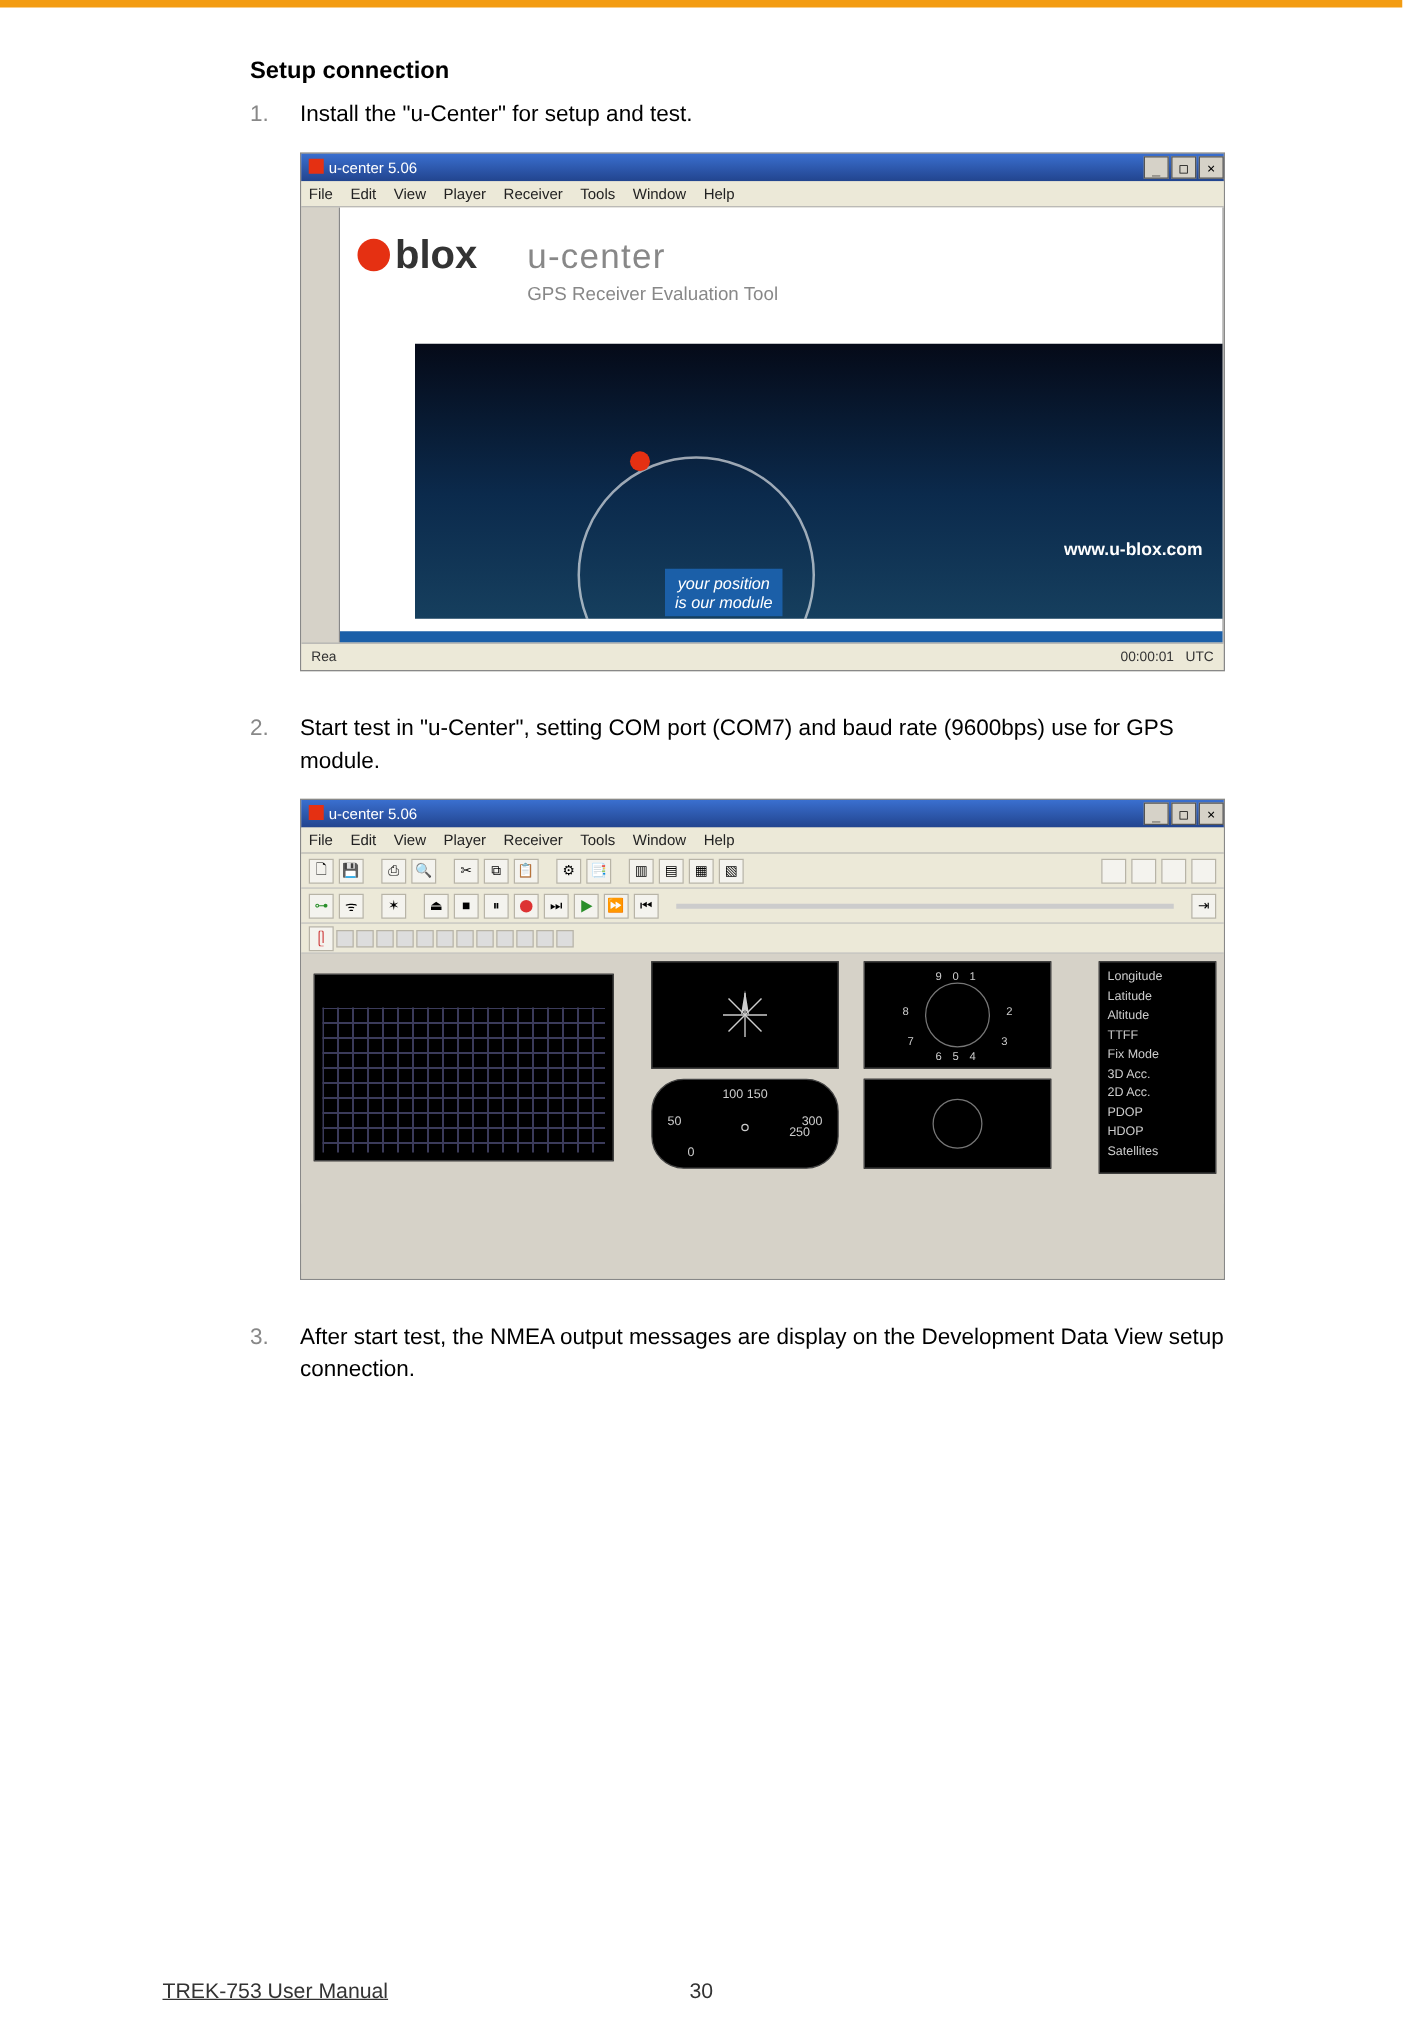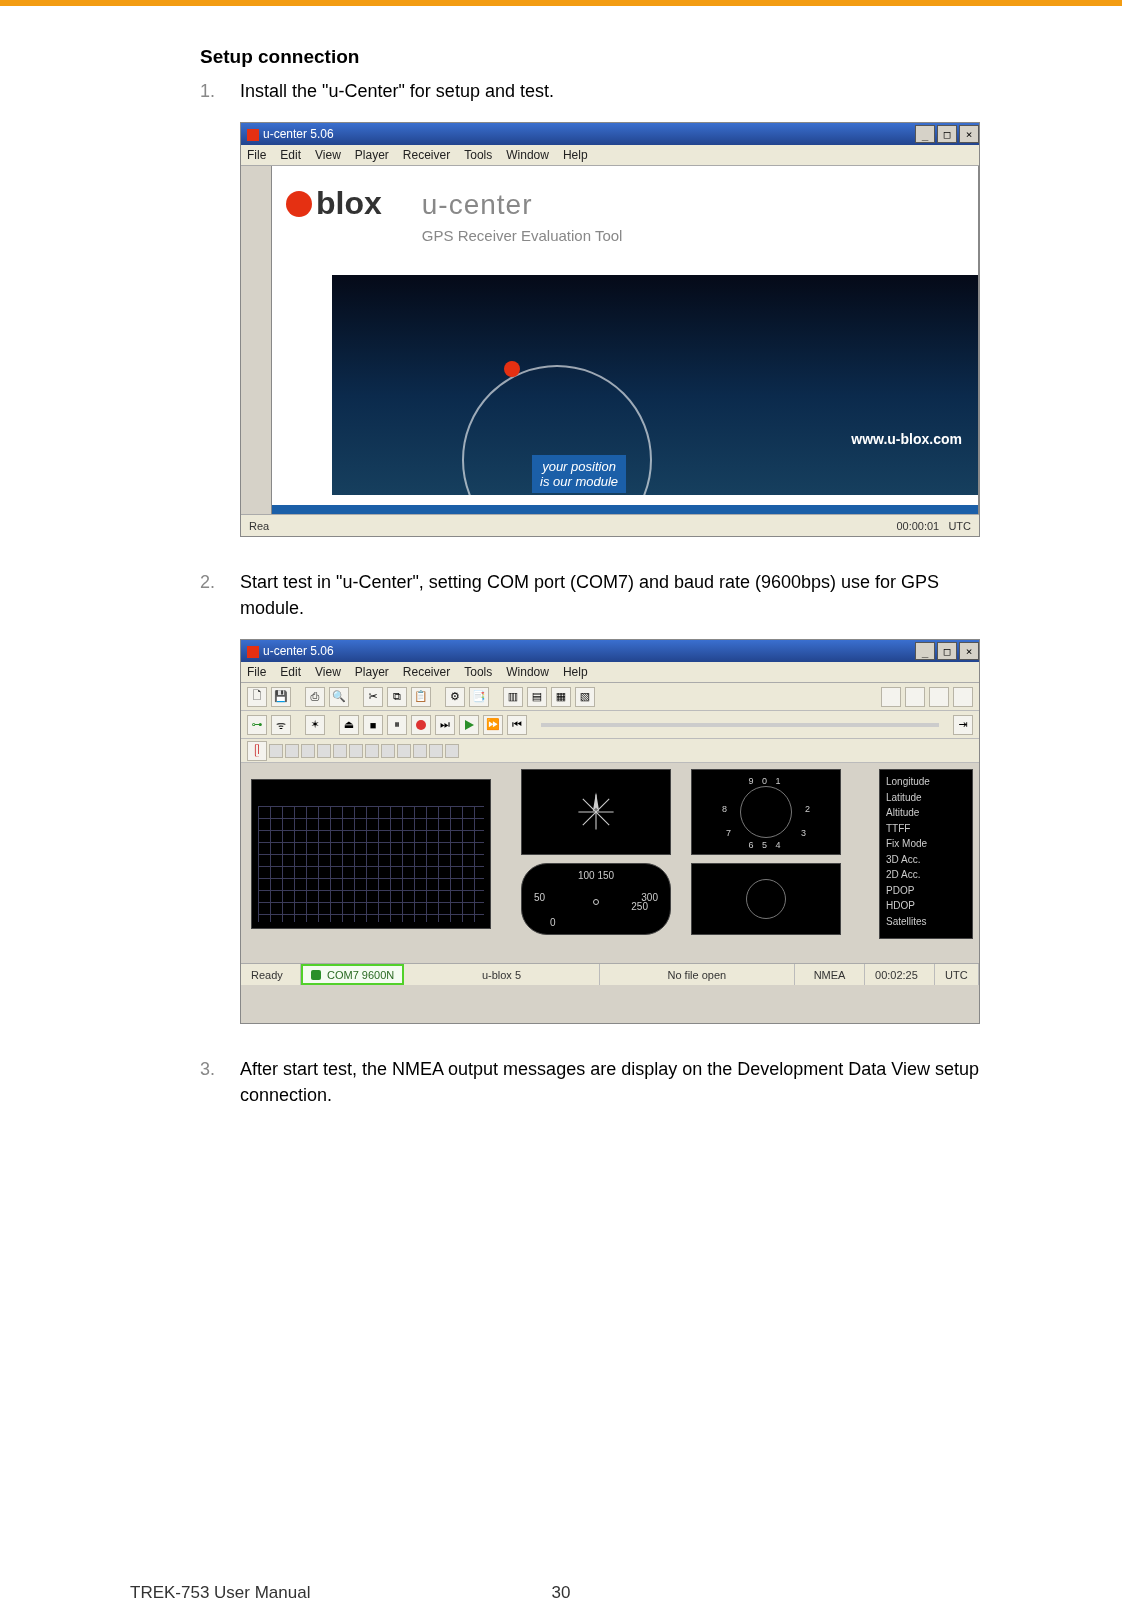--- a/index.html
+++ b/index.html
@@ -49,21 +49,21 @@
   .win-titlebar {
     height: 22px;
     background: linear-gradient(#3a6fcf, #22448e);
     color: #fff;
     display: flex;
     align-items: center;
     font-size: 12px;
     padding-left: 6px;
     justify-content: space-between;
   }
-  .win-titlebar .t-left { display:flex; align-items:flex-end; gap:4px; }
+  .win-titlebar .t-left { display:flex; align-items:flex-start; gap:4px; }
   .win-titlebar .winbtns { display:flex; }
   .winbtn {
     width: 20px; height: 18px;
     background: #d6d2c8; border: 1px solid #555;
     margin-left: 2px;
     display:flex; align-items:center; justify-content:center;
     font-size: 11px; font-family: monospace; color:#000;
   }
   .menubar {
     background: #ece9d8;
@@ -224,21 +224,21 @@
   .greenplug{ width:10px;height:10px;background:#2a8f2a;border-radius:2px; }
   .page-footer{
     position: absolute;
     bottom: 20px;
     left: 0;
     width: 1122px;
     display: flex;
     font-size: 17px;
     color: #333;
   }
-  .footer-left{ padding-left:130px; }
+  .footer-left{ padding-left:130px;text-decoration:underline; }
   .footer-center{ position:absolute; left:50%; transform:translateX(-50%); }
   html,body{ height:1623px; position:relative; }
 </style>
 </head>
 <body>
 
 <div class="top-bar"></div>
 
 <div class="page">
 
@@ -474,32 +474,20 @@
           <div>TTFF</div>
           <div>Fix Mode</div>
           <div>3D Acc.</div>
           <div>2D Acc.</div>
           <div>PDOP</div>
           <div>HDOP</div>
           <div>Satellites</div>
         </div>
       </div>
 
-      <div class="status2">
-        <div class="cell" style="width:60px">Ready</div>
-        <div class="com-highlight">
-          <span class="greenplug"></span>
-          <span>COM7  9600N</span>
-        </div>
-        <div class="cell" style="flex:1;justify-content:center">u-blox 5</div>
-        <div class="cell" style="flex:1;justify-content:center">No file open</div>
-        <div class="cell" style="width:70px;justify-content:center">NMEA</div>
-        <div class="cell" style="width:70px">00:02:25</div>
-        <div class="cell" style="width:44px">UTC</div>
-      </div>
     </div>
   </div>
 
   <div class="step">
     <div class="step-num">3.</div>
     <div class="step-text">After start test, the NMEA output messages are display on the Development Data View setup connection.</div>
   </div>
 
 </div>
 

